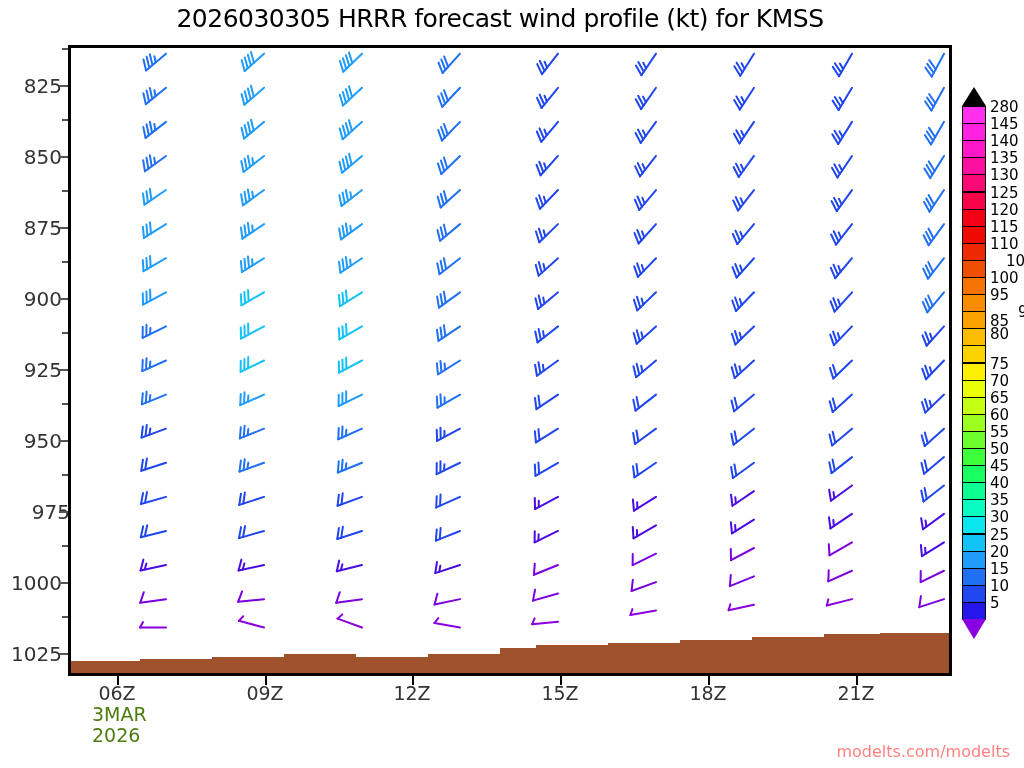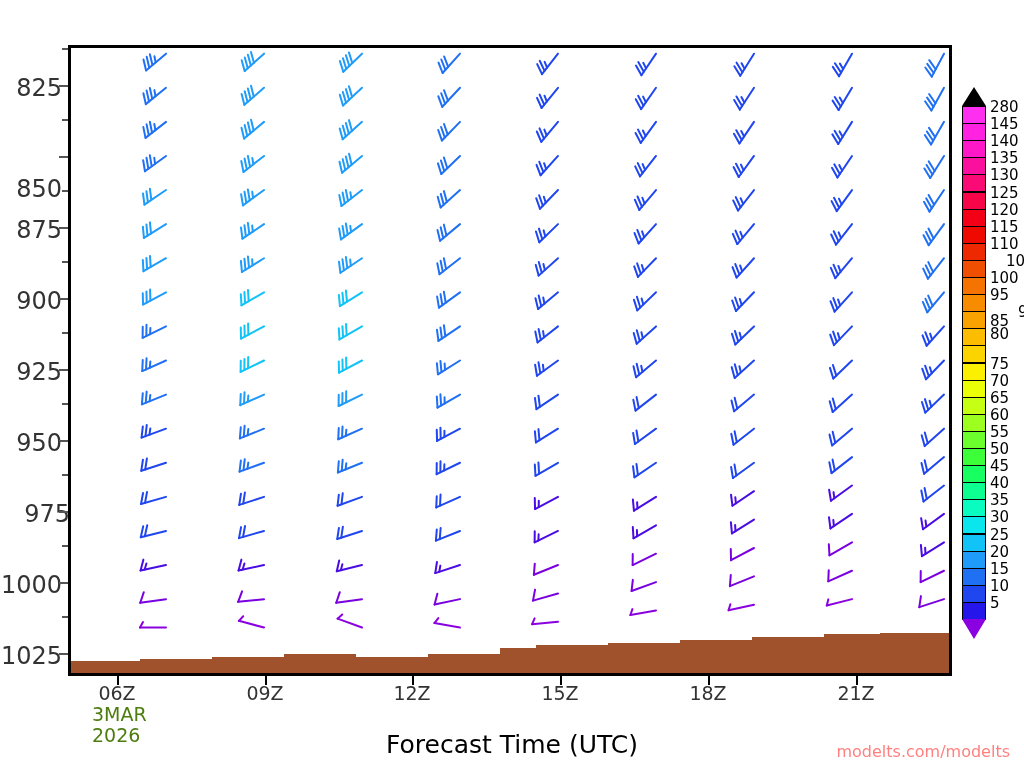--- a/index.html
+++ b/index.html
@@ -18,21 +18,21 @@
   
   #plot-frame{
     position:absolute;left:68px;top:45px;width:884px;height:631px;
     border:3px solid #000;box-sizing:border-box;background:#fff;
   }
   #plot-inner{position:absolute;left:0;top:0;width:100%;height:100%;overflow:hidden;}
 
   
   .ytick-label{
     position:absolute;right:0;text-align:right;width:62px;
-    font-size:24px;color:#333;font-family:"DejaVu Sans",sans-serif;
+    font-size:20px;color:#333;font-family:"DejaVu Sans",sans-serif;
     transform:translateY(-11px);
   }
   .ytick-major{position:absolute;left:-9px;width:9px;height:2px;background:#555;}
   .ytick-minor{position:absolute;left:-6px;width:6px;height:2px;background:#555;}
 
   .xtick-label{
     position:absolute;top:682px;font-size:19px;color:#333;
     font-family:"DejaVu Sans",sans-serif;transform:translateX(-50%);
     white-space:nowrap;
   }
@@ -58,20 +58,21 @@
            box-sizing:border-box;}
   .cb-label{position:absolute;left:28px;font-size:15px;color:#000;
             font-family:"DejaVu Sans",sans-serif;transform:translateY(-9px);
             white-space:nowrap;}
 </style>
 </head>
 <body>
 
 <div id="stage">
 
+  <div id="chart-title">2026030305 HRRR forecast wind profile (kt) for KMSS</div>
 
   <div id="plot-frame">
     <div id="plot-inner">
       <svg id="plot-svg" width="878" height="625">
           <polygon points="-3,613 69,613 69,611 141,611 141,609 213,609 213,606 285,606 285,609 357,609 357,606 429,606 429,600 465,600 465,597 537,597 537,595 609,595 609,592 681,592 681,589 753,589 753,586 809,586 809,585 881,585 881,585 881,585 878,625 0,625" fill="#a0522d" stroke="none"></polygon>
           <g>
             <line x1="-3" y1="5.68181818181818" x2="-22.917155521093427" y2="22.394296033668205" stroke="#2070f4" stroke-width="2" stroke-linecap="round"></line>
             <line x1="-22.917155521093427" y1="22.394296033668205" x2="-25.514809402363934" y2="11.51991355404573" stroke="#2070f4" stroke-width="2" stroke-linecap="round"></line>
             <line x1="-19.730410637718478" y1="19.720299577372202" x2="-22.328064518988985" y2="8.845917097749727" stroke="#2070f4" stroke-width="2" stroke-linecap="round"></line>
             <line x1="-16.54366575434353" y1="17.046303121076196" x2="-19.141319635614035" y2="6.1719206414537195" stroke="#2070f4" stroke-width="2" stroke-linecap="round"></line>
@@ -741,21 +742,21 @@
             <line x1="873" y1="551.1363636363636" x2="848.2725305763261" y2="559.1708054901122" stroke="#7a00e0" stroke-width="2" stroke-linecap="round"></line>
             <line x1="848.2725305763261" y1="559.1708054901122" x2="849.9376432140523" y2="548.115155355286" stroke="#7a00e0" stroke-width="2" stroke-linecap="round"></line>
           </g>
         </svg>
     </div>
   </div>
 
   <div id="y-axis">
       <div class="ytick-label" style="left: 0px; top: 84.9318px;">825</div>
       <div class="ytick-major" style="left: 59px; top: 84.9318px; position: absolute;"></div>
-      <div class="ytick-label" style="left: 0px; top: 155.955px; margin-top: 30px;">850</div>
+      <div class="ytick-label" style="left: 0px; top: 155.955px;">850</div>
       <div class="ytick-major" style="left: 59px; top: 155.955px; position: absolute;"></div>
       <div class="ytick-label" style="left: 0px; top: 226.977px;">875</div>
       <div class="ytick-major" style="left: 59px; top: 226.977px; position: absolute;"></div>
       <div class="ytick-label" style="left: 0px; top: 298px;">900</div>
       <div class="ytick-major" style="left: 59px; top: 298px; position: absolute;"></div>
       <div class="ytick-label" style="left: 0px; top: 369.023px;">925</div>
       <div class="ytick-major" style="left: 59px; top: 369.023px; position: absolute;"></div>
       <div class="ytick-label" style="left: 0px; top: 440.045px;">950</div>
       <div class="ytick-major" style="left: 59px; top: 440.045px; position: absolute;"></div>
       <div class="ytick-label" style="left: 8px; top: 511.068px;">975</div>
@@ -787,21 +788,20 @@
       <div class="xtick-mark" style="left: 708px; top: 676px; position: absolute;"></div>
       <div class="xtick-label" style="left: 856px;">21Z</div>
       <div class="xtick-mark" style="left: 856px; top: 676px; position: absolute;"></div>
     </div>
 
   <div id="date-stamp">
     <div>3MAR</div>
     <div>2026</div>
   </div>
 
-  <div id="xaxis-title">Forecast Time (UTC)</div>
   <div id="watermark">modelts.com/modelts</div>
 
   <div id="colorbar">
       <div class="cb-cell" style="top: 20px; height: 18.1px; background: rgb(255, 47, 240);"></div>
       <div class="cb-label" style="top: 21px;">280</div>
       <div class="cb-cell" style="top: 37.1px; height: 18.1px; background: rgb(255, 34, 224);"></div>
       <div class="cb-label" style="top: 38.1px;">145</div>
       <div class="cb-cell" style="top: 54.2px; height: 18.1px; background: rgb(255, 24, 200);"></div>
       <div class="cb-label" style="top: 55.2px;">140</div>
       <div class="cb-cell" style="top: 71.3px; height: 18.1px; background: rgb(251, 15, 158);"></div>

